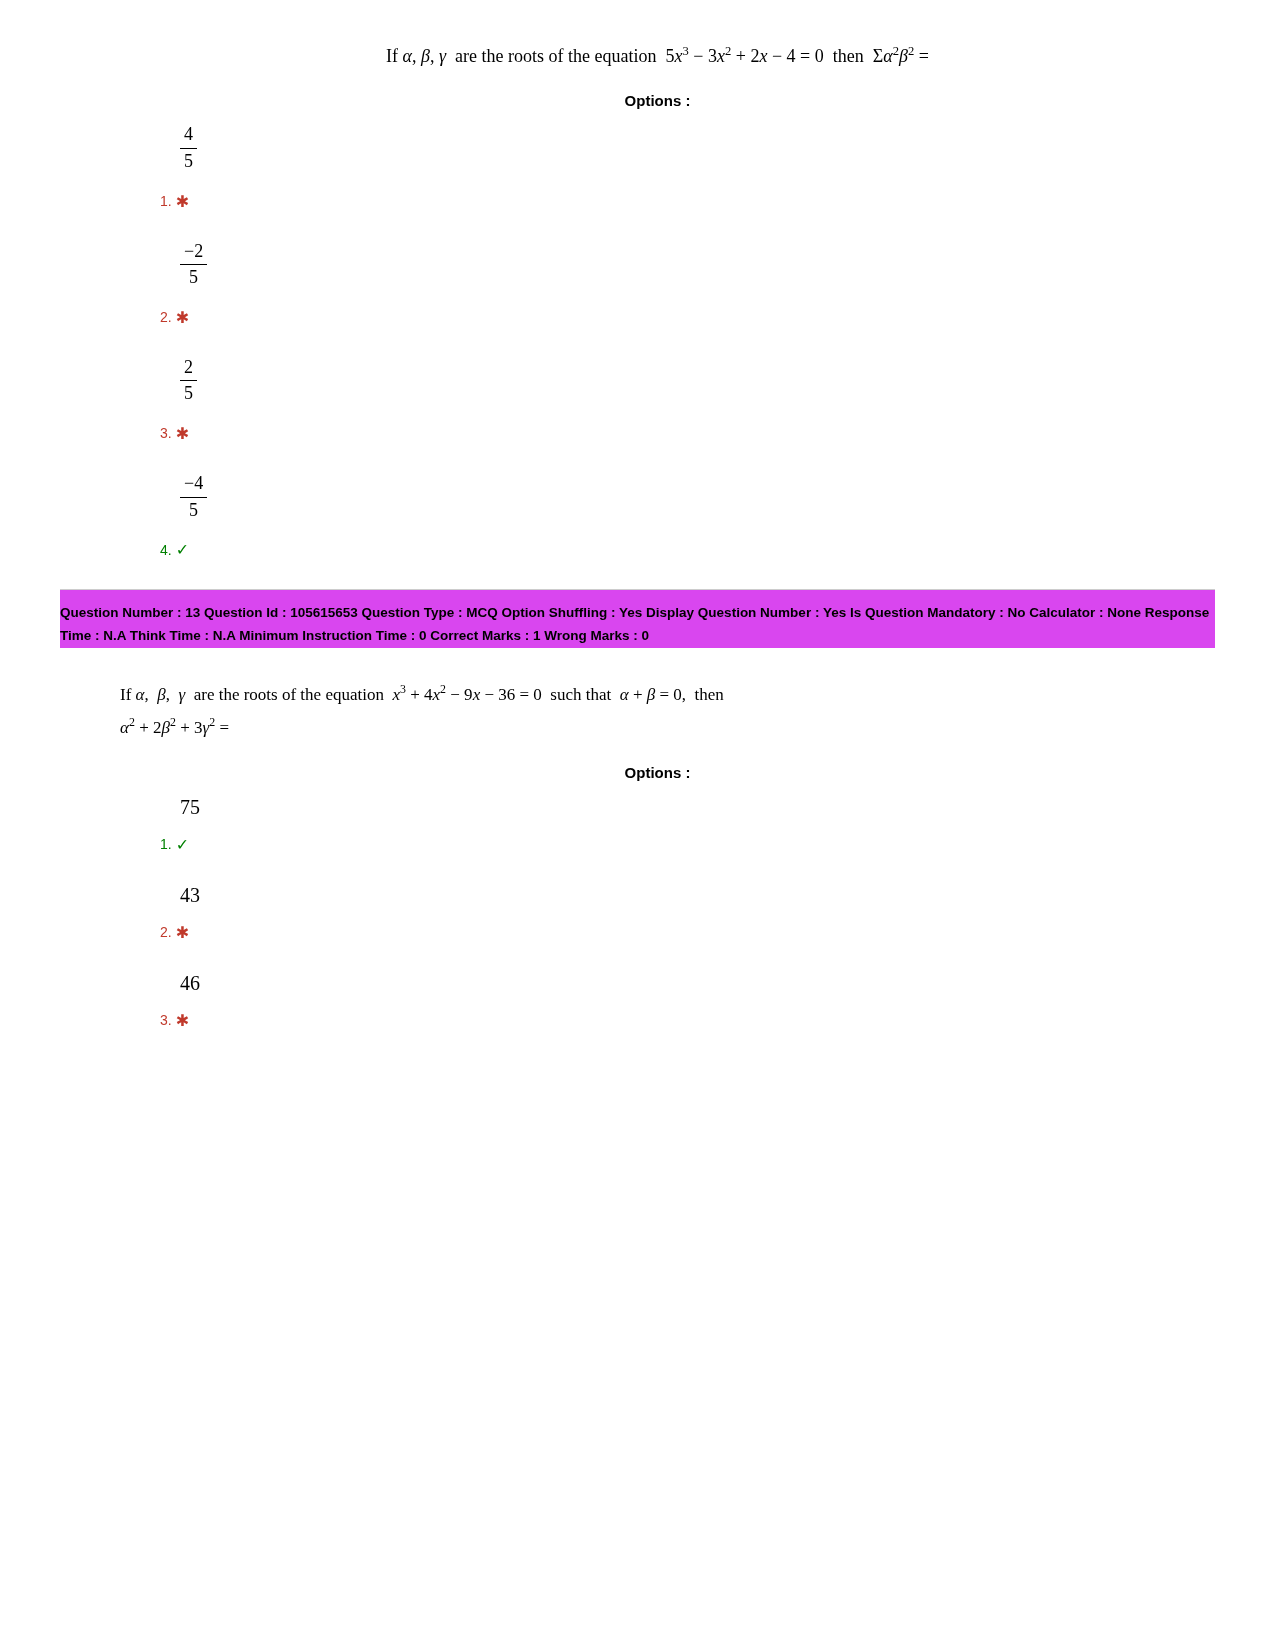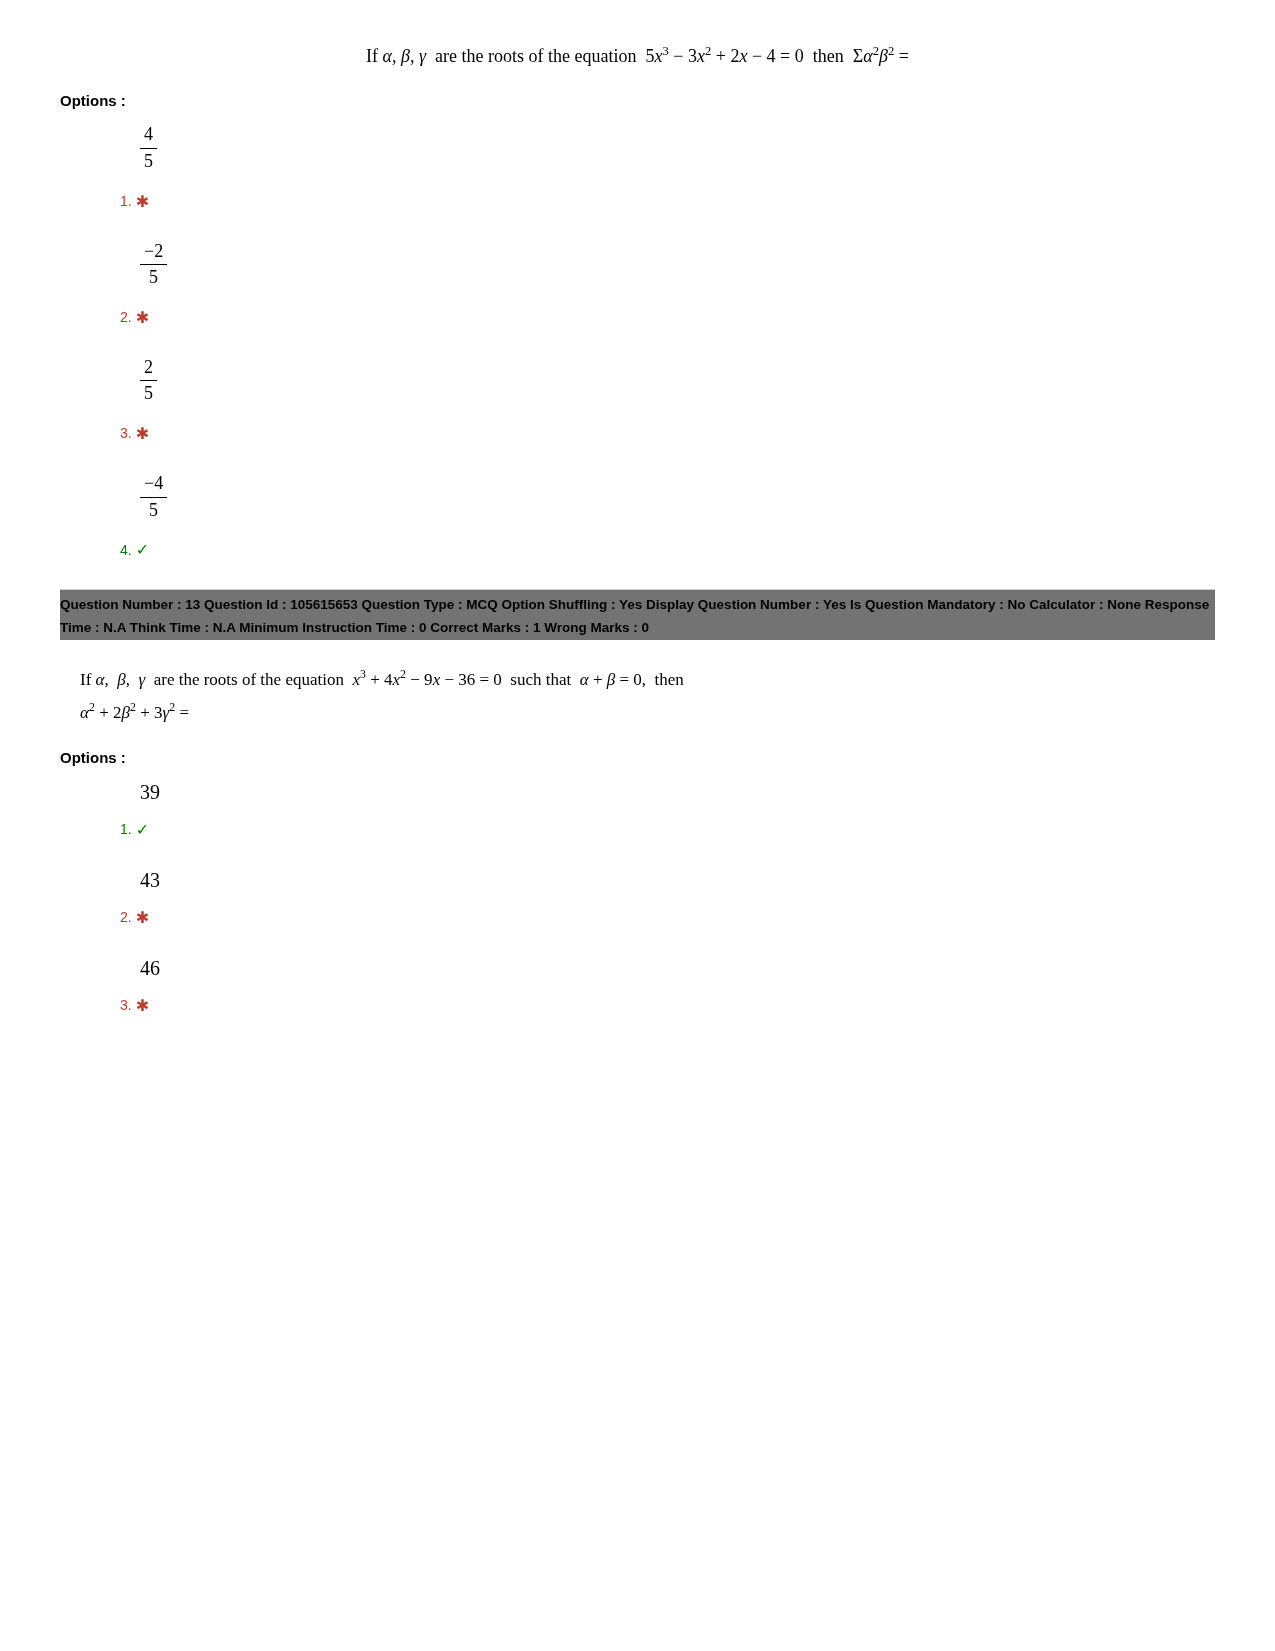--- a/index.html
+++ b/index.html
@@ -8,34 +8,36 @@
       font-family: 'Times New Roman', Times, serif;
       font-size: 16px;
       color: #000;
       padding: 40px 60px;
       width: 1275px;
       min-height: 1651px;
     }
 
     .question-block {
       margin-bottom: 30px;
+      margin-left: 40px;
     }
 
     .question-text {
       text-align: center;
       font-size: 18px;
       margin-bottom: 20px;
       line-height: 1.8;
     }
 
     .options-label {
       font-weight: bold;
       font-family: Arial, sans-serif;
       font-size: 15px;
       margin-bottom: 15px;
+      text-align: center;
     }
 
     .options-list {
       list-style: none;
       padding: 0;
       margin: 0 0 20px 60px;
     }
 
     .option-item {
       margin-bottom: 30px;
@@ -98,29 +100,29 @@
       margin-bottom: 5px;
     }
 
     .option-row {
       display: flex;
       align-items: center;
       gap: 10px;
     }
 
     .meta-block {
-      background: #737373;
+      background: #d946ef;
       font-family: Arial, sans-serif;
       font-size: 13.5px;
       font-weight: bold;
       color: #000;
       line-height: 1.7;
-      margin: 30px 0 23px 0;
+      margin: 30px 0 30px 0;
       border-top: 1px solid #ccc;
-      padding-top: 4px;
+      padding-top: 12px;
     }
 
     .q13-text {
       font-size: 17px;
       line-height: 1.9;
       margin-bottom: 20px;
       padding-left: 20px;
     }
 
     .plain-value {
@@ -202,21 +204,21 @@
   <div class="q13-text">
     If <i>α</i>, &nbsp;<i>β</i>, &nbsp;<i>γ</i> &nbsp;are the roots of the equation &nbsp;<i>x</i><sup>3</sup> + 4<i>x</i><sup>2</sup> − 9<i>x</i> − 36 = 0 &nbsp;such that &nbsp;<i>α</i> + <i>β</i> = 0, &nbsp;then<br>
     <i>α</i><sup>2</sup> + 2<i>β</i><sup>2</sup> + 3<i>γ</i><sup>2</sup> =
   </div>
 
   <div class="options-label">Options :</div>
 
   <ul class="options-list">
 
     <li class="option-item">
-      <div class="plain-value">39</div>
+      <div class="plain-value">75</div>
       <div class="option-row">
         <span class="option-number correct">1. <span class="check-icon">✓</span></span>
       </div>
     </li>
 
     <li class="option-item">
       <div class="plain-value">43</div>
       <div class="option-row">
         <span class="option-number incorrect">2. <span class="cross-icon">✱</span></span>
       </div>

